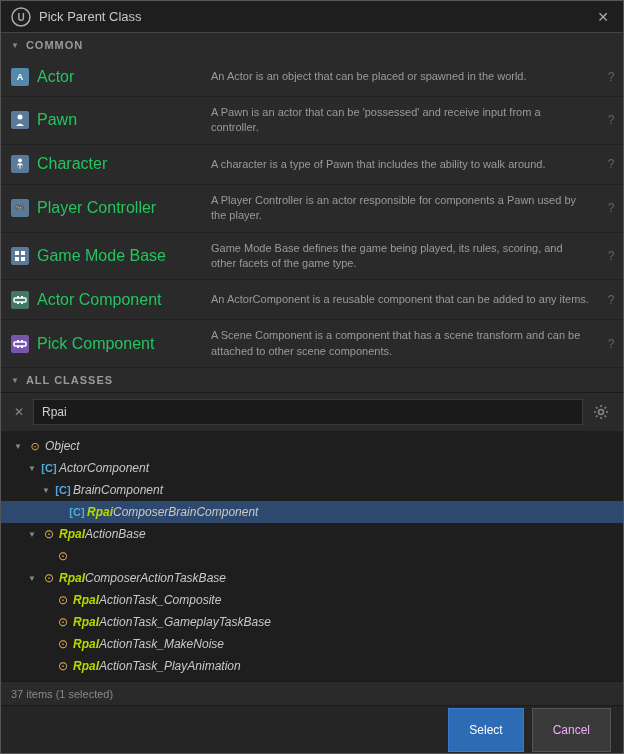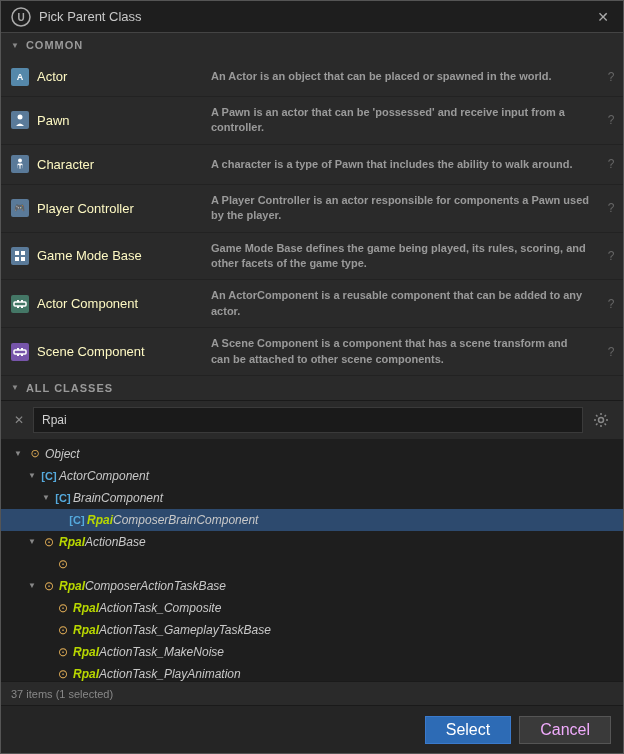--- a/index.html
+++ b/index.html
@@ -113,33 +113,32 @@
       width: 18px;
       height: 18px;
       flex-shrink: 0;
       display: flex;
       align-items: center;
       justify-content: center;
       font-size: 11px;
     }
 
     .item-label {
-      color: #fef9c3;
-      font-size: 13px;
+      color: #22c55e;
+      font-size: 16px;
     }
 
     .common-desc {
       flex: 1;
       padding: 8px 10px;
       color: #9a9a9a;
       font-size: 11px;
       line-height: 1.4;
       display: flex;
       align-items: center;
-      font-weight: bold;
     }
 
     .help-icon {
       width: 24px;
       flex-shrink: 0;
       display: flex;
       align-items: center;
       justify-content: center;
       color: #666;
       font-size: 12px;
@@ -267,23 +266,23 @@
       display: flex;
       align-items: center;
       justify-content: flex-end;
       padding: 0 12px;
       gap: 8px;
       border-top: 1px solid #1a1a1a;
       flex-shrink: 0;
     }
 
     .btn {
-      height: 28px;
+      height: 44px;
       padding: 4px 20px;
-      font-size: 16px;
+      font-size: 12px;
       cursor: pointer;
       border: 1px solid #555;
       font-family: inherit;
     }
 
     .btn-select {
       background: #2d6bb5;
       color: white;
       border-color: #3a7acc;
     }
@@ -402,36 +401,36 @@
             <svg width="14" height="14" viewBox="0 0 14 14">
                 <rect x="1" y="5" width="12" height="4" rx="1" fill="none" stroke="white" stroke-width="1.5"></rect>
                 <rect x="4" y="3" width="2" height="2" fill="white"></rect>
                 <rect x="8" y="3" width="2" height="2" fill="white"></rect>
                 <rect x="4" y="9" width="2" height="2" fill="white"></rect>
                 <rect x="8" y="9" width="2" height="2" fill="white"></rect>
               </svg>
           </div>
           <span class="item-label">Actor Component</span>
         </div>
-        <div class="common-desc">An ActorComponent is a reusable component that can be added to any actor.</div>
+        <div class="common-desc">An ActorComponent is a reusable component that can be added to any items.</div>
         <div class="help-icon">?</div>
       </div>
 
       <div class="common-row">
         <div class="common-left">
           <div class="item-icon" style="background:#7755aa;border-radius:2px;">
             <svg width="14" height="14" viewBox="0 0 14 14">
                 <rect x="1" y="5" width="12" height="4" rx="1" fill="none" stroke="white" stroke-width="1.5"></rect>
                 <rect x="4" y="3" width="2" height="2" fill="white"></rect>
                 <rect x="8" y="3" width="2" height="2" fill="white"></rect>
                 <rect x="4" y="9" width="2" height="2" fill="white"></rect>
                 <rect x="8" y="9" width="2" height="2" fill="white"></rect>
               </svg>
           </div>
-          <span class="item-label">Scene Component</span>
+          <span class="item-label">Pick Component</span>
         </div>
         <div class="common-desc">A Scene Component is a component that has a scene transform and can be attached to other scene components.</div>
         <div class="help-icon">?</div>
       </div>
     </div>
 
     <div class="all-classes-section">
       <div class="section-header">
         <span class="arrow">▼</span>
         <span>ALL CLASSES</span>

